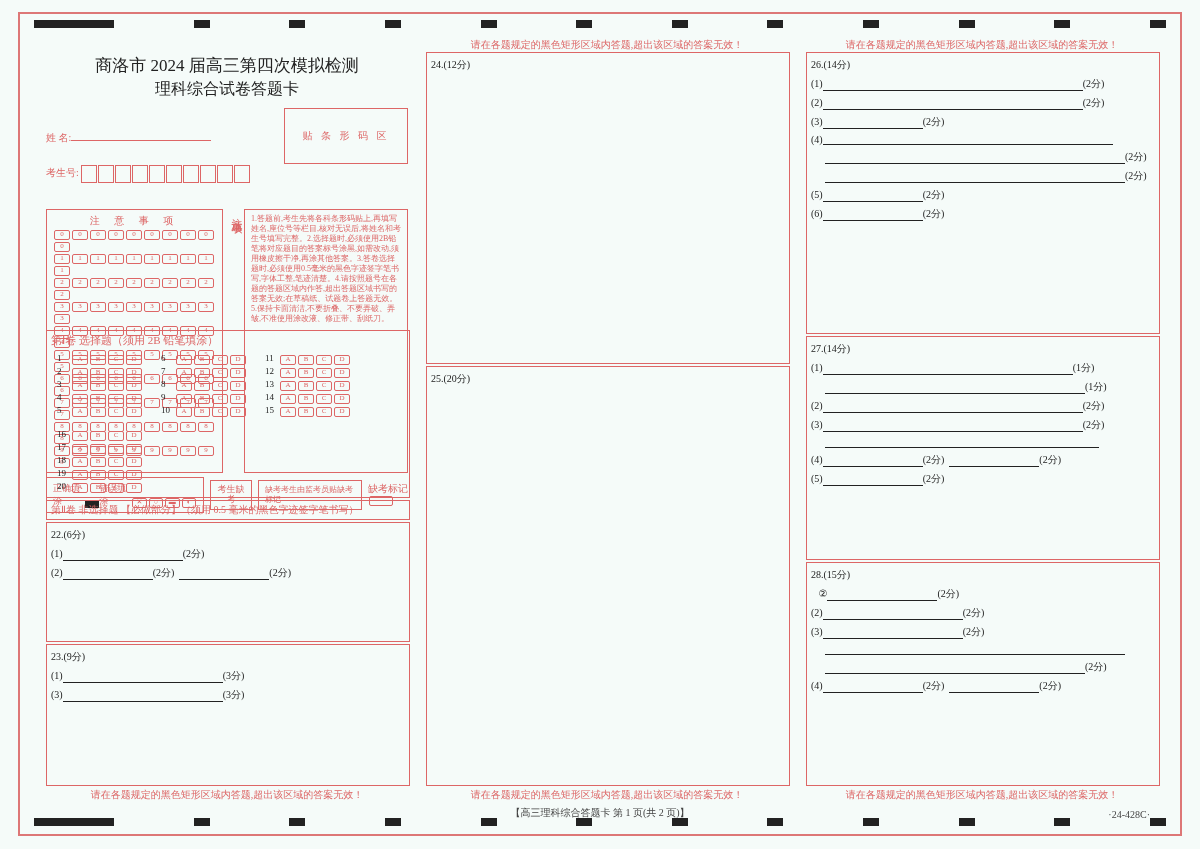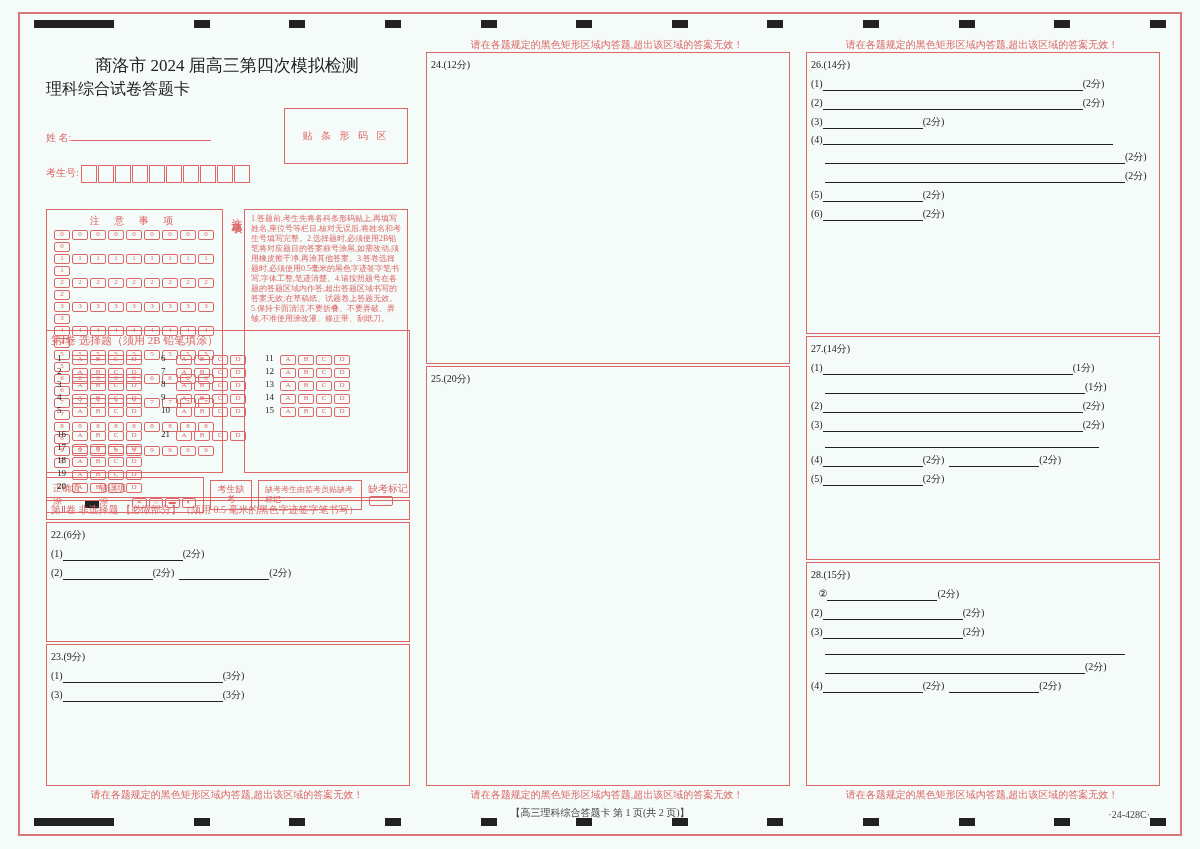--- a/index.html
+++ b/index.html
@@ -26,21 +26,21 @@
 .topmarks{top:6px}
 .botmarks{bottom:6px}
 .mk{width:16px;height:8px;background:#222}
 .mk.long{width:80px}
 .title{
   text-align:center;
   font-size:17px;
   color:#222;
   margin-top:20px;
 }
-.subtitle{text-align:left;font-size:16px;margin-top:2px}
+.subtitle{text-align:center;font-size:16px;margin-top:2px}
 .panel{
   position:absolute;
   border:1px solid #d66;
 }
 .label{color:#d66}
 .warn{color:#d66;font-size:10px;text-align:center}
 .box{border:1px solid #d66;padding:4px 6px}
 .hdr-area{position:absolute;left:26px;top:20px;width:362px}
 .infofield{color:#d66;margin:20px 0}
 .underline{display:inline-block;border-bottom:1px solid #d66;height:12px}
@@ -166,23 +166,20 @@
         </div>
       </div>
     <div style="display:flex;gap:18px;padding:2px 10px;font-size:9px;color:#d66;margin-top:6px" id="mcrow2">
         <div>
           <div style="margin:1px 0"><span style="color:#222;display:inline-block;width:14px">16</span><span class="bubble">A</span><span class="bubble">B</span><span class="bubble">C</span><span class="bubble">D</span></div>
           <div style="margin:1px 0"><span style="color:#222;display:inline-block;width:14px">17</span><span class="bubble">A</span><span class="bubble">B</span><span class="bubble">C</span><span class="bubble">D</span></div>
           <div style="margin:1px 0"><span style="color:#222;display:inline-block;width:14px">18</span><span class="bubble">A</span><span class="bubble">B</span><span class="bubble">C</span><span class="bubble">D</span></div>
           <div style="margin:1px 0"><span style="color:#222;display:inline-block;width:14px">19</span><span class="bubble">A</span><span class="bubble">B</span><span class="bubble">C</span><span class="bubble">D</span></div>
           <div style="margin:1px 0"><span style="color:#222;display:inline-block;width:14px">20</span><span class="bubble">A</span><span class="bubble">B</span><span class="bubble">C</span><span class="bubble">D</span></div>
         </div>
-        <div>
-          <div style="margin:1px 0"><span style="color:#222;display:inline-block;width:14px">21</span><span class="bubble">A</span><span class="bubble">B</span><span class="bubble">C</span><span class="bubble">D</span></div>
-        </div>
       </div>
   </div>
 
   <div class="panel" style="left:26px;top:486px;width:362px;height:18px">
     <div class="section-title" style="font-size:10px">第Ⅱ卷 非选择题 【必做部分】（须用 0.5 毫米的黑色字迹签字笔书写）</div>
   </div>
 
   <div class="panel" style="left:26px;top:508px;width:362px;height:118px">
     <div class="qline">22.(6分)</div>
     <div class="qline"><span>(1)</span><span class="blank" style="width:120px"></span><span class="pts">(2分)</span></div>

